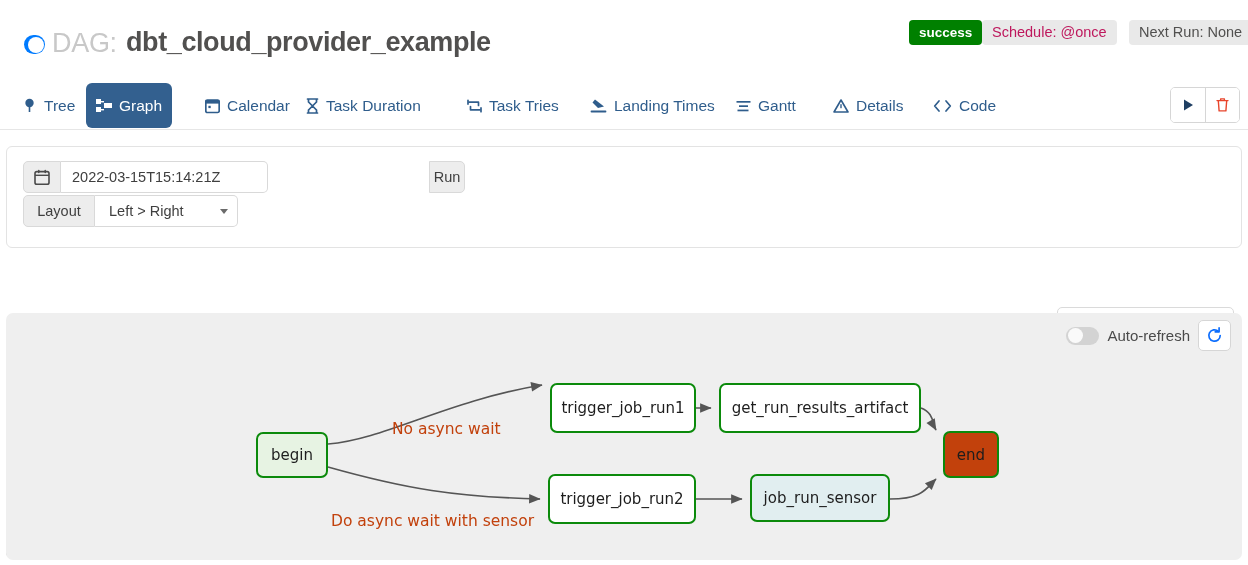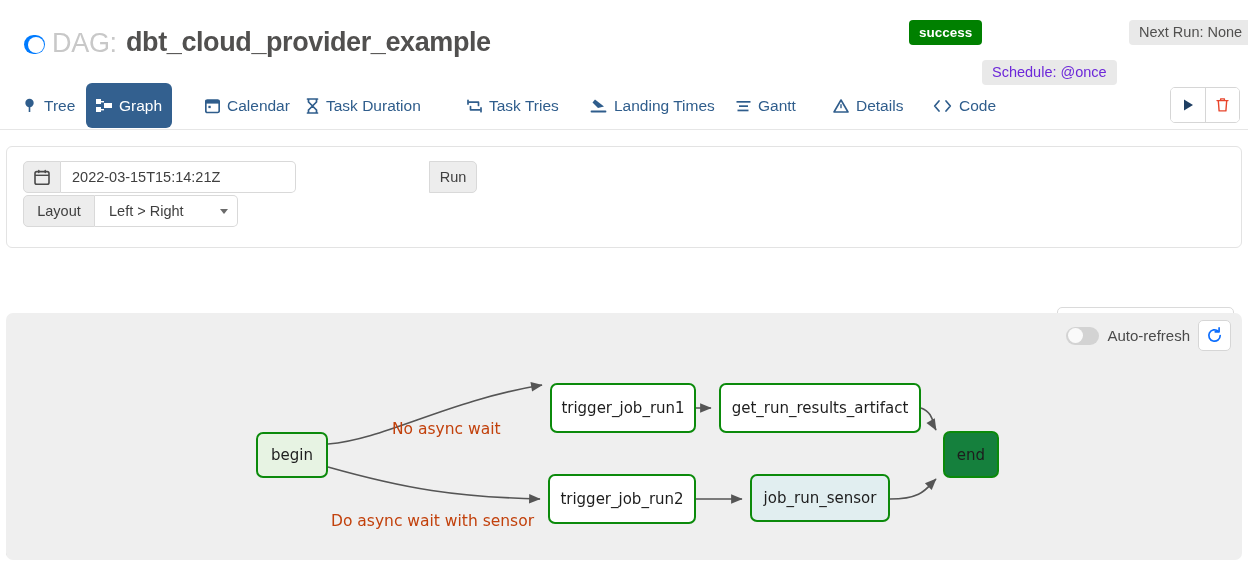--- a/index.html
+++ b/index.html
@@ -39,21 +39,21 @@
   .hdr-badge {
     position: absolute; top: 20px;
     height: 25px; line-height: 25px;
     border-radius: 4px; padding: 0 10px;
     font-size: 14.5px; text-align: center; white-space: nowrap;
   }
   #badge-status {
     left: 893px; background: #008000; color: #ffffff;
     font-weight: bold; font-size: 13.5px;
   }
-  #badge-schedule { left: 966px; background: #e9e9e9; color: #6d28d9; margin-top: 40px; }
+  #badge-schedule { left: 966px; background: #e9e9e9; color: #be185d; }
   #badge-nextrun  { left: 1113px; background: #e9e9e9; color: #51504f; }
 
   
   #navbar {
     position: absolute; left: 0; top: 83px; width: 1248px; height: 47px;
     border-bottom: 1px solid #e6e6e6;
   }
   .tab {
     position: absolute; top: 0; height: 45px;
     display: flex; align-items: center; gap: 7px;
@@ -283,26 +283,26 @@
 
   <div class="grp" style="left:16px; top:14px;">
     <div class="seg addon" style="width:38px;">
       <svg width="16" height="17" viewBox="0 0 16 17" style="margin:0 auto;">
           <rect x="1" y="2.6" width="14" height="12.6" rx="1.8" fill="none" stroke="#4a4a4a" stroke-width="1.6"></rect>
           <rect x="4" y="0.8" width="1.5" height="3.4" rx="0.7" fill="#4a4a4a"></rect>
           <rect x="10.5" y="0.8" width="1.5" height="3.4" rx="0.7" fill="#4a4a4a"></rect>
           <rect x="1" y="5.6" width="14" height="1.4" fill="#4a4a4a"></rect>
         </svg>
     </div>
-    <div class="seg" style="width:235px; padding:0 11px;">2022-03-15T15:14:21Z</div>
+    <div class="seg" style="width:207px; padding:0 11px;">2022-03-15T15:14:21Z</div>
   </div>
 
 
   <div class="grp" style="left:422px; top:14px;">
-    <div class="seg addon" style="width:48px;">Run</div>
+    <div class="seg addon" style="width:36px;">Run</div>
   </div>
 
   <div class="grp" style="left:16px; top:48px;">
     <div class="seg addon" style="width:72px;">Layout</div>
     <div class="seg" style="width:143px; padding-left:14px;">
       <span>Left &gt; Right</span>
       <span class="sel-caret"></span>
     </div>
   </div>
 
@@ -376,21 +376,21 @@
       </div>
       <div class="node-box" style="left: 713px; top: 70px; width: 202px; height: 50px; background: rgb(255, 255, 255); border-color: rgb(11, 138, 11);">
         <div class="node-label">get_run_results_artifact</div>
       </div>
       <div class="node-box" style="left: 542px; top: 161px; width: 148px; height: 50px; background: rgb(255, 255, 255); border-color: rgb(11, 138, 11);">
         <div class="node-label">trigger_job_run2</div>
       </div>
       <div class="node-box" style="left: 744px; top: 161px; width: 140px; height: 48px; background: rgb(225, 238, 240); border-color: rgb(11, 138, 11);">
         <div class="node-label">job_run_sensor</div>
       </div>
-      <div class="node-box" style="left: 937px; top: 118px; width: 56px; height: 47px; background: #15803d; border-color: rgb(11, 138, 11);">
+      <div class="node-box" style="left: 937px; top: 118px; width: 56px; height: 47px; background: #c2410c; border-color: rgb(11, 138, 11);">
         <div class="node-label">end</div>
       </div>
     </div>
   <div id="graph-edge-labels">
       <div class="edge-label" style="left: 386px; top: 107px;">No async wait</div>
       <div class="edge-label" style="left: 325px; top: 199px;">Do async wait with sensor</div>
     </div>
 </div>
 
 </body></html>

